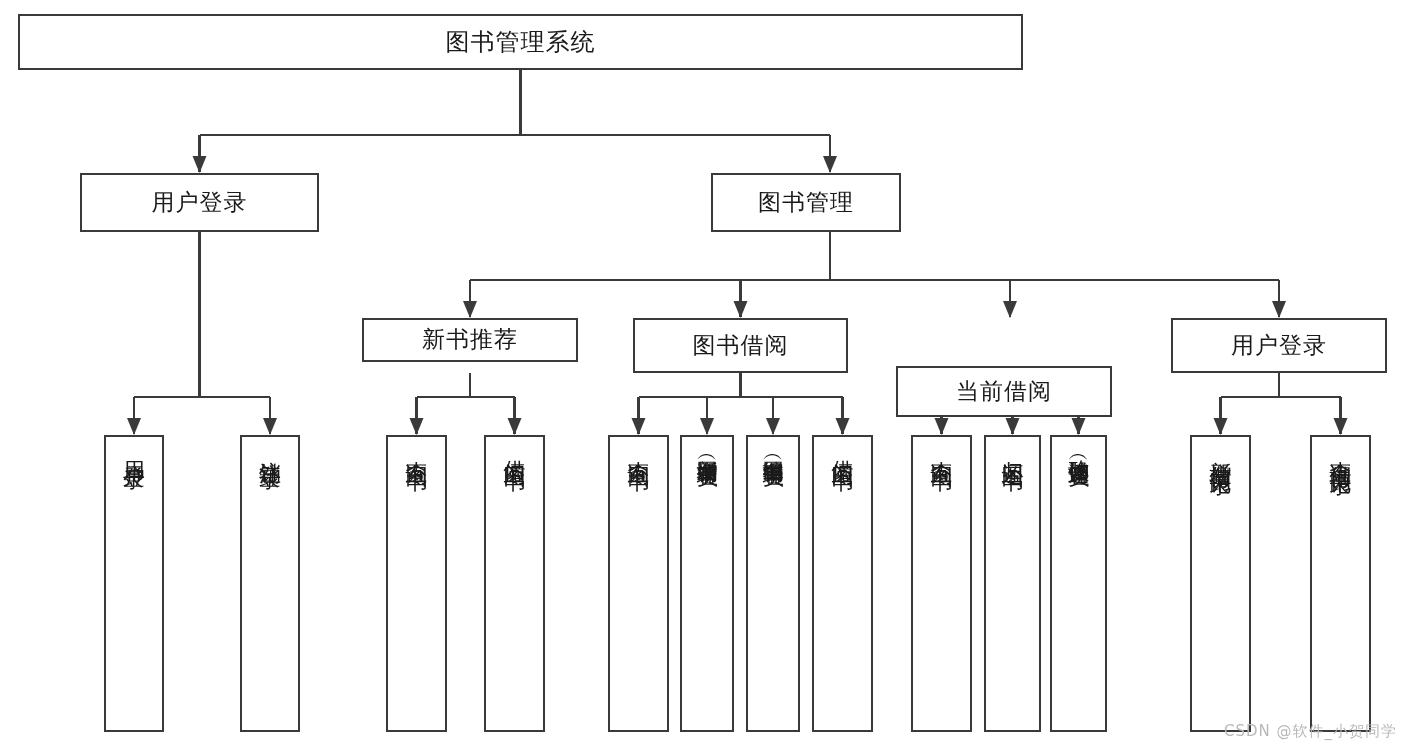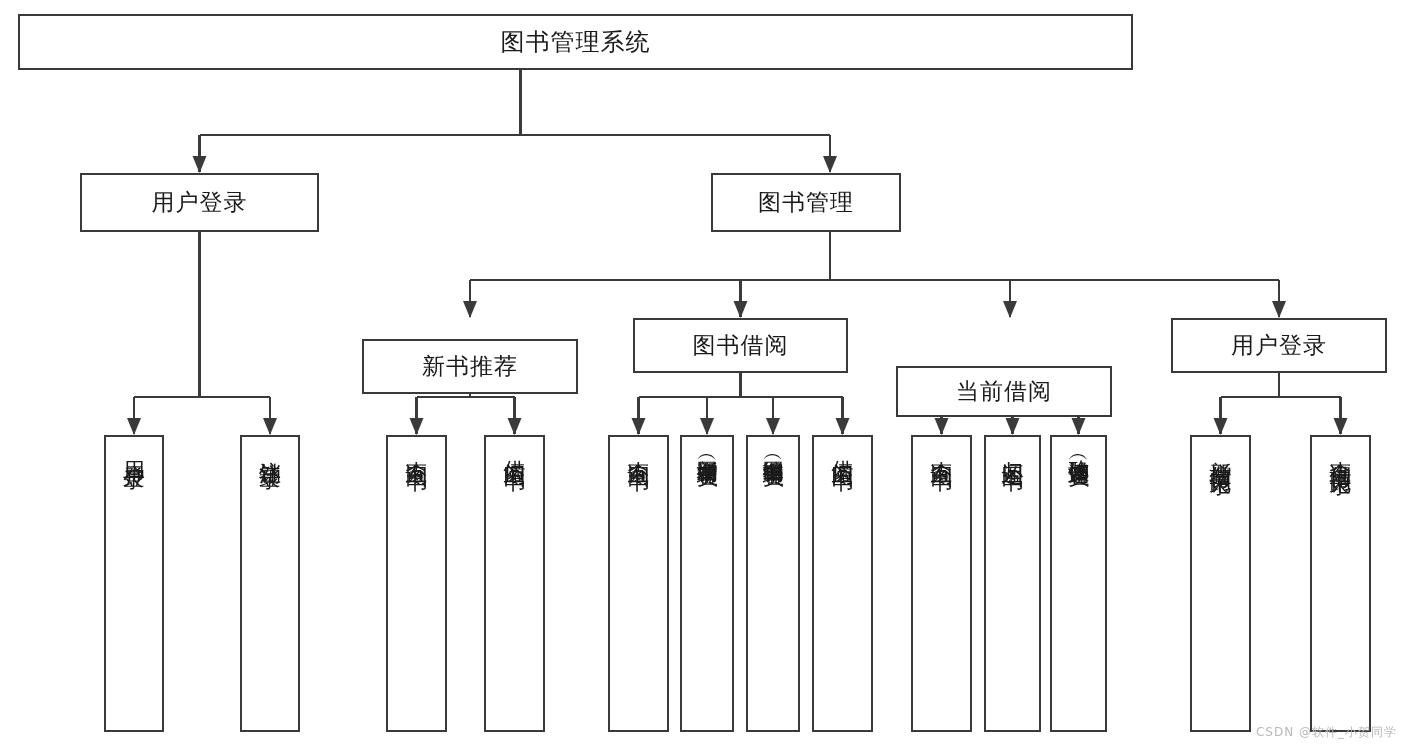--- a/index.html
+++ b/index.html
@@ -63,21 +63,21 @@
     text-align: center;
   }
   .vtext.tall {
     font-size: 21px;
     letter-spacing: 1px;
   }
   .watermark {
     position: absolute;
     right: 8px;
     bottom: 6px;
-    font-size: 12px;
+    font-size: 15px;
     color: #b9b9b9;
     letter-spacing: 1px;
     white-space: nowrap;
     user-select: none;
   }
 </style>
 </head>
 <body>
 
 <div id="canvas">
@@ -129,30 +129,30 @@
       <line x1="1078.5" y1="397" x2="1078.5" y2="434" stroke="#3a3a3a" stroke-width="2.5" shape-rendering="crispEdges"></line>
       <polygon points="1071.5,418 1085.5,418 1078.5,435" fill="#3a3a3a"></polygon>
       <line x1="1279" y1="373" x2="1279" y2="397" stroke="#3a3a3a" stroke-width="2.5" shape-rendering="crispEdges"></line>
       <line x1="1220.5" y1="397" x2="1340.5" y2="397" stroke="#3a3a3a" stroke-width="2.5" shape-rendering="crispEdges"></line>
       <line x1="1220.5" y1="397" x2="1220.5" y2="434" stroke="#3a3a3a" stroke-width="2.5" shape-rendering="crispEdges"></line>
       <polygon points="1213.5,418 1227.5,418 1220.5,435" fill="#3a3a3a"></polygon>
       <line x1="1340.5" y1="397" x2="1340.5" y2="434" stroke="#3a3a3a" stroke-width="2.5" shape-rendering="crispEdges"></line>
       <polygon points="1333.5,418 1347.5,418 1340.5,435" fill="#3a3a3a"></polygon>
     </svg>
   <div id="nodes">
-      <div class="node h root" style="left: 18px; top: 14px; width: 1115px; height: 56px;">
+      <div class="node h root" style="left: 18px; top: 14px; width: 1005px; height: 56px;">
         <span>图书管理系统</span>
       </div>
       <div class="node h" style="left: 80px; top: 173px; width: 239px; height: 59px;">
         <span>用户登录</span>
       </div>
       <div class="node h" style="left: 711px; top: 173px; width: 190px; height: 59px;">
         <span>图书管理</span>
       </div>
-      <div class="node h" style="left: 362px; top: 318px; width: 216px; height: 55px; margin-top: 21px;">
+      <div class="node h" style="left: 362px; top: 318px; width: 216px; height: 44px;">
         <span>新书推荐</span>
       </div>
       <div class="node h" style="left: 633px; top: 318px; width: 215px; height: 55px; font-family: Liberation Serif, serif;">
         <span>图书借阅</span>
       </div>
       <div class="node h" style="left: 896px; top: 318px; width: 216px; height: 51px; margin-top: 48px;">
         <span>当前借阅</span>
       </div>
       <div class="node h" style="left: 1171px; top: 318px; width: 216px; height: 55px;">
         <span>用户登录</span>

